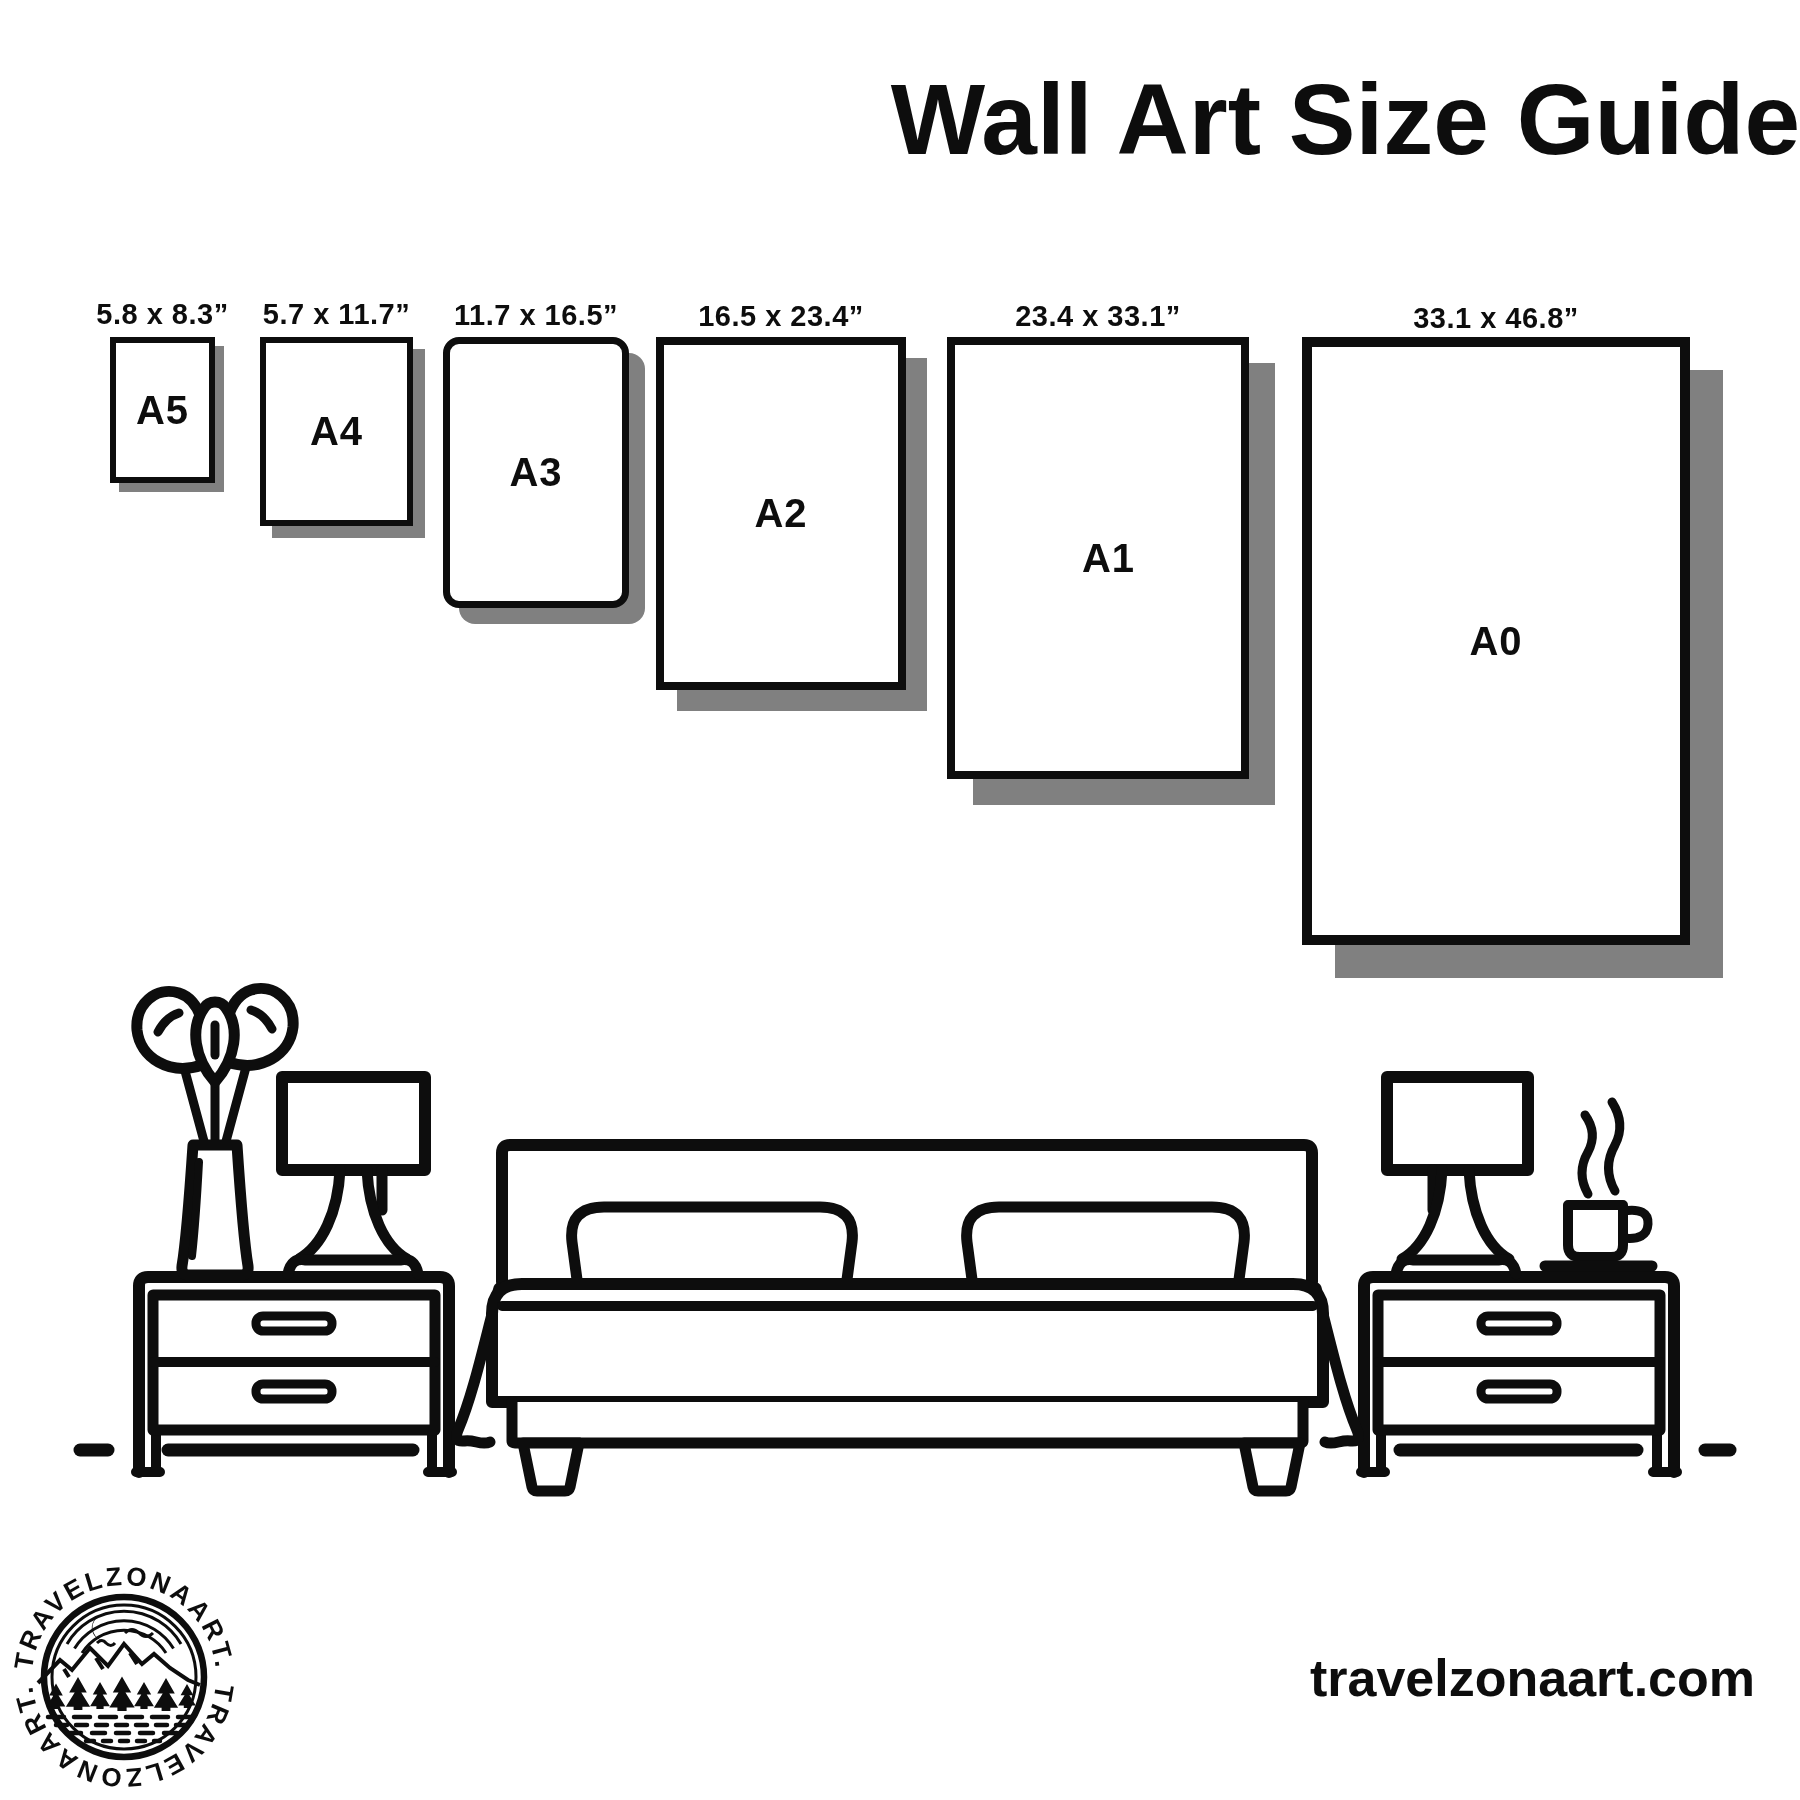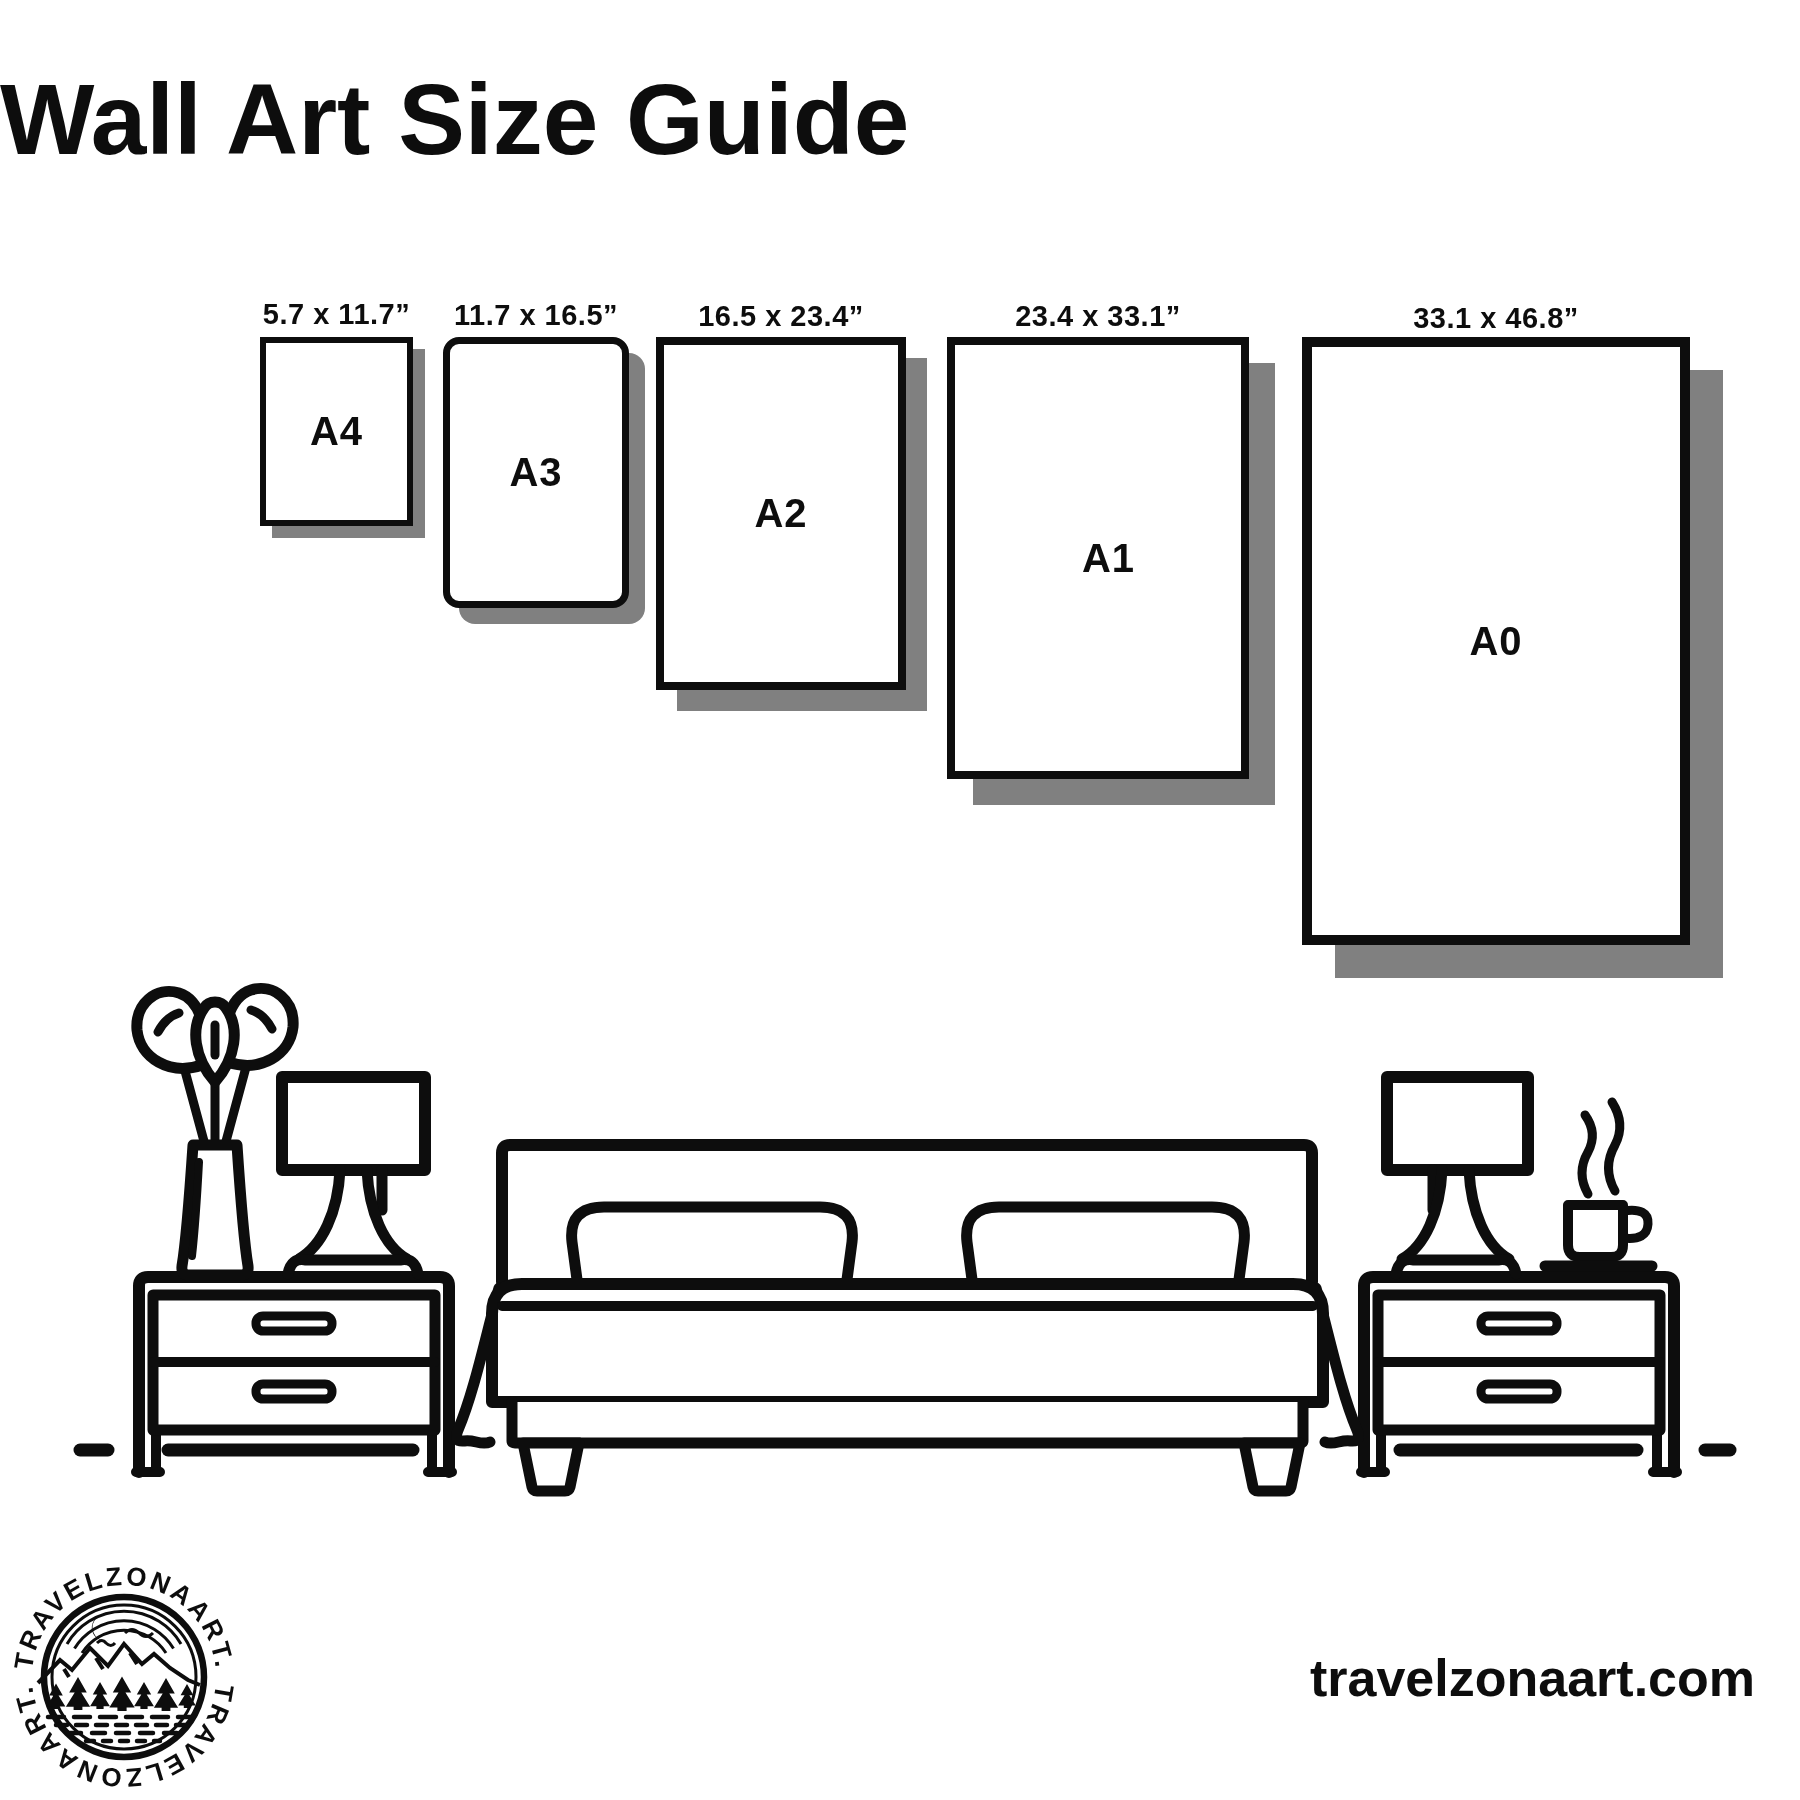--- a/index.html
+++ b/index.html
@@ -5,21 +5,21 @@
   :root{
     --ink:#0d0d0d;
     --frame-shadow:#808080;
     --bg:#ffffff;
   }
   *{margin:0;padding:0;box-sizing:border-box;}
   html,body{width:1800px;height:1800px;background:var(--bg);overflow:hidden;
     font-family:"Liberation Sans", sans-serif;color:var(--ink);}
   .canvas{position:relative;width:1800px;height:1800px;background:var(--bg);}
 
-  .title{position:absolute;top:62px;left:0;width:100%;text-align:left;
+  .title{position:absolute;top:62px;left:0;width:100%;text-align:right;
     font-size:100px;font-weight:bold;letter-spacing:0px;color:var(--ink);}
 
   
   .frame{position:absolute;top:337px;background:#fff;border-style:solid;border-color:var(--ink);
     display:flex;align-items:center;justify-content:center;}
   .frame .dims{position:absolute;bottom:calc(100% + 12px);left:50%;transform:translateX(-50%);
     white-space:nowrap;font-weight:bold;font-size:29px;letter-spacing:0.5px;}
   .frame .letter{font-weight:bold;font-size:40px;letter-spacing:1px;}
   .f-a5{left:110px;width:105px;height:146px;border-width:6px;box-shadow:9px 9px 0 0 var(--frame-shadow);}
   .f-a4{left:260px;width:153px;height:189px;border-width:6px;box-shadow:12px 12px 0 0 var(--frame-shadow);}
@@ -37,20 +37,24 @@
   .website{position:absolute;right:45px;top:1648px;font-size:52px;font-weight:bold;
     letter-spacing:0px;color:var(--ink);}
 </style>
 </head>
 <body>
 
 <div class="canvas">
 
   <h1 class="title">Wall Art Size Guide</h1>
 
+  <div class="frame f-a5">
+    <span class="dims">5.8 x 8.3”</span>
+    <span class="letter">A5</span>
+  </div>
   <div class="frame f-a4">
     <span class="dims">5.7 x 11.7”</span>
     <span class="letter">A4</span>
   </div>
   <div class="frame f-a3">
     <span class="dims">11.7 x 16.5”</span>
     <span class="letter">A3</span>
   </div>
   <div class="frame f-a2">
     <span class="dims">16.5 x 23.4”</span>

